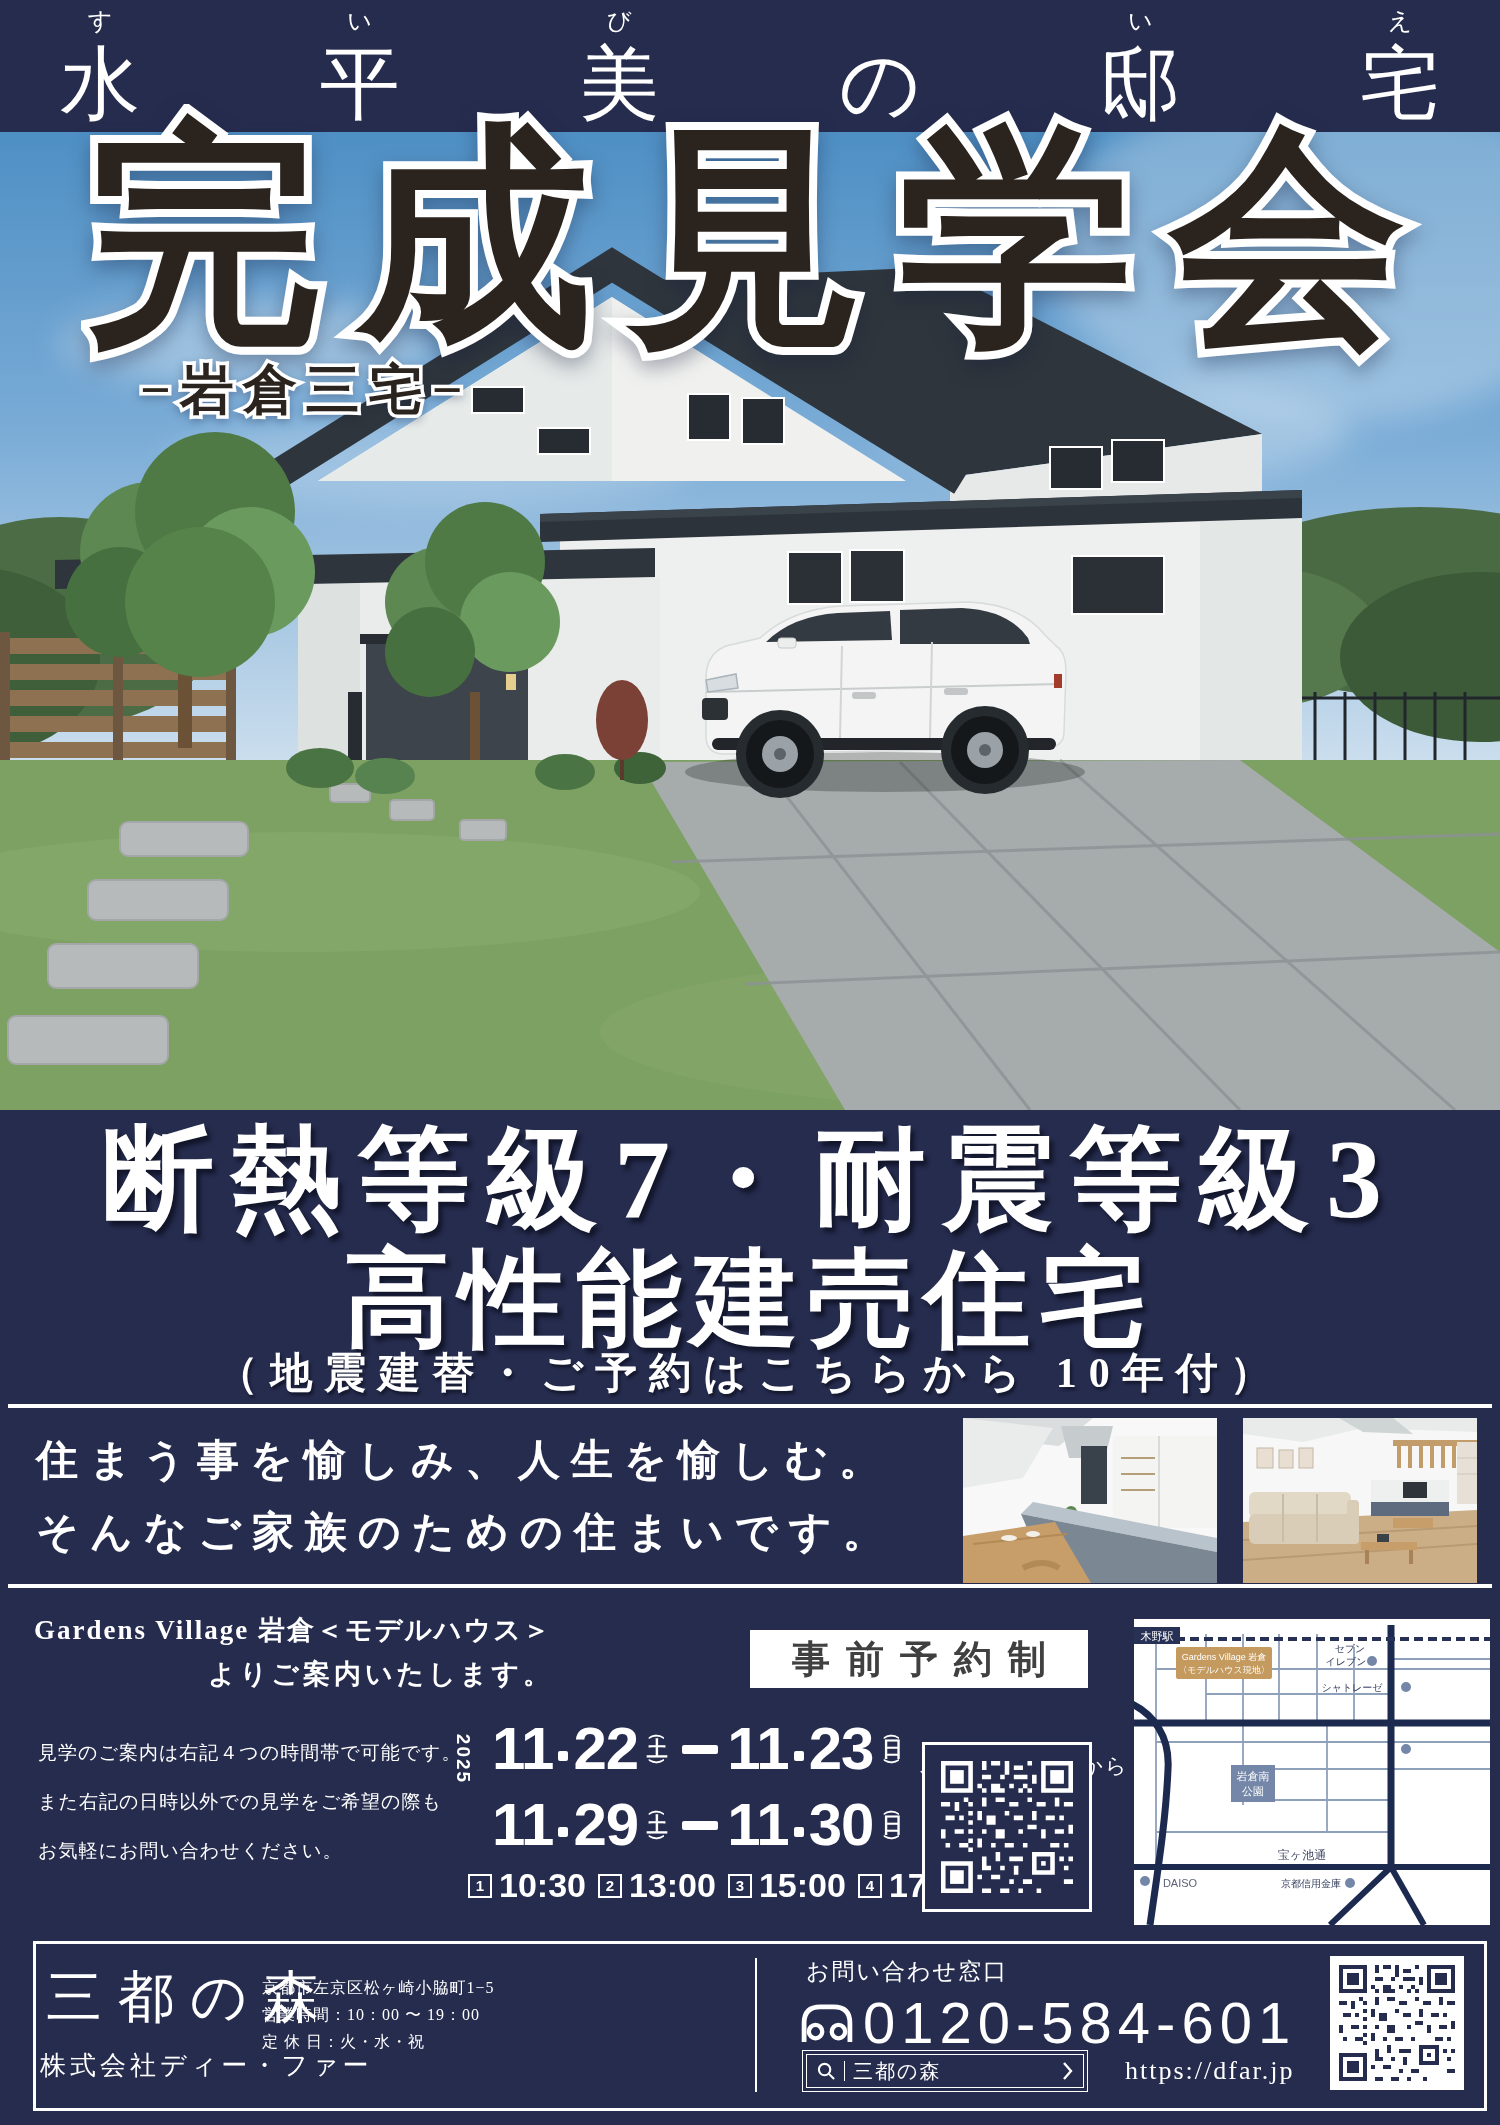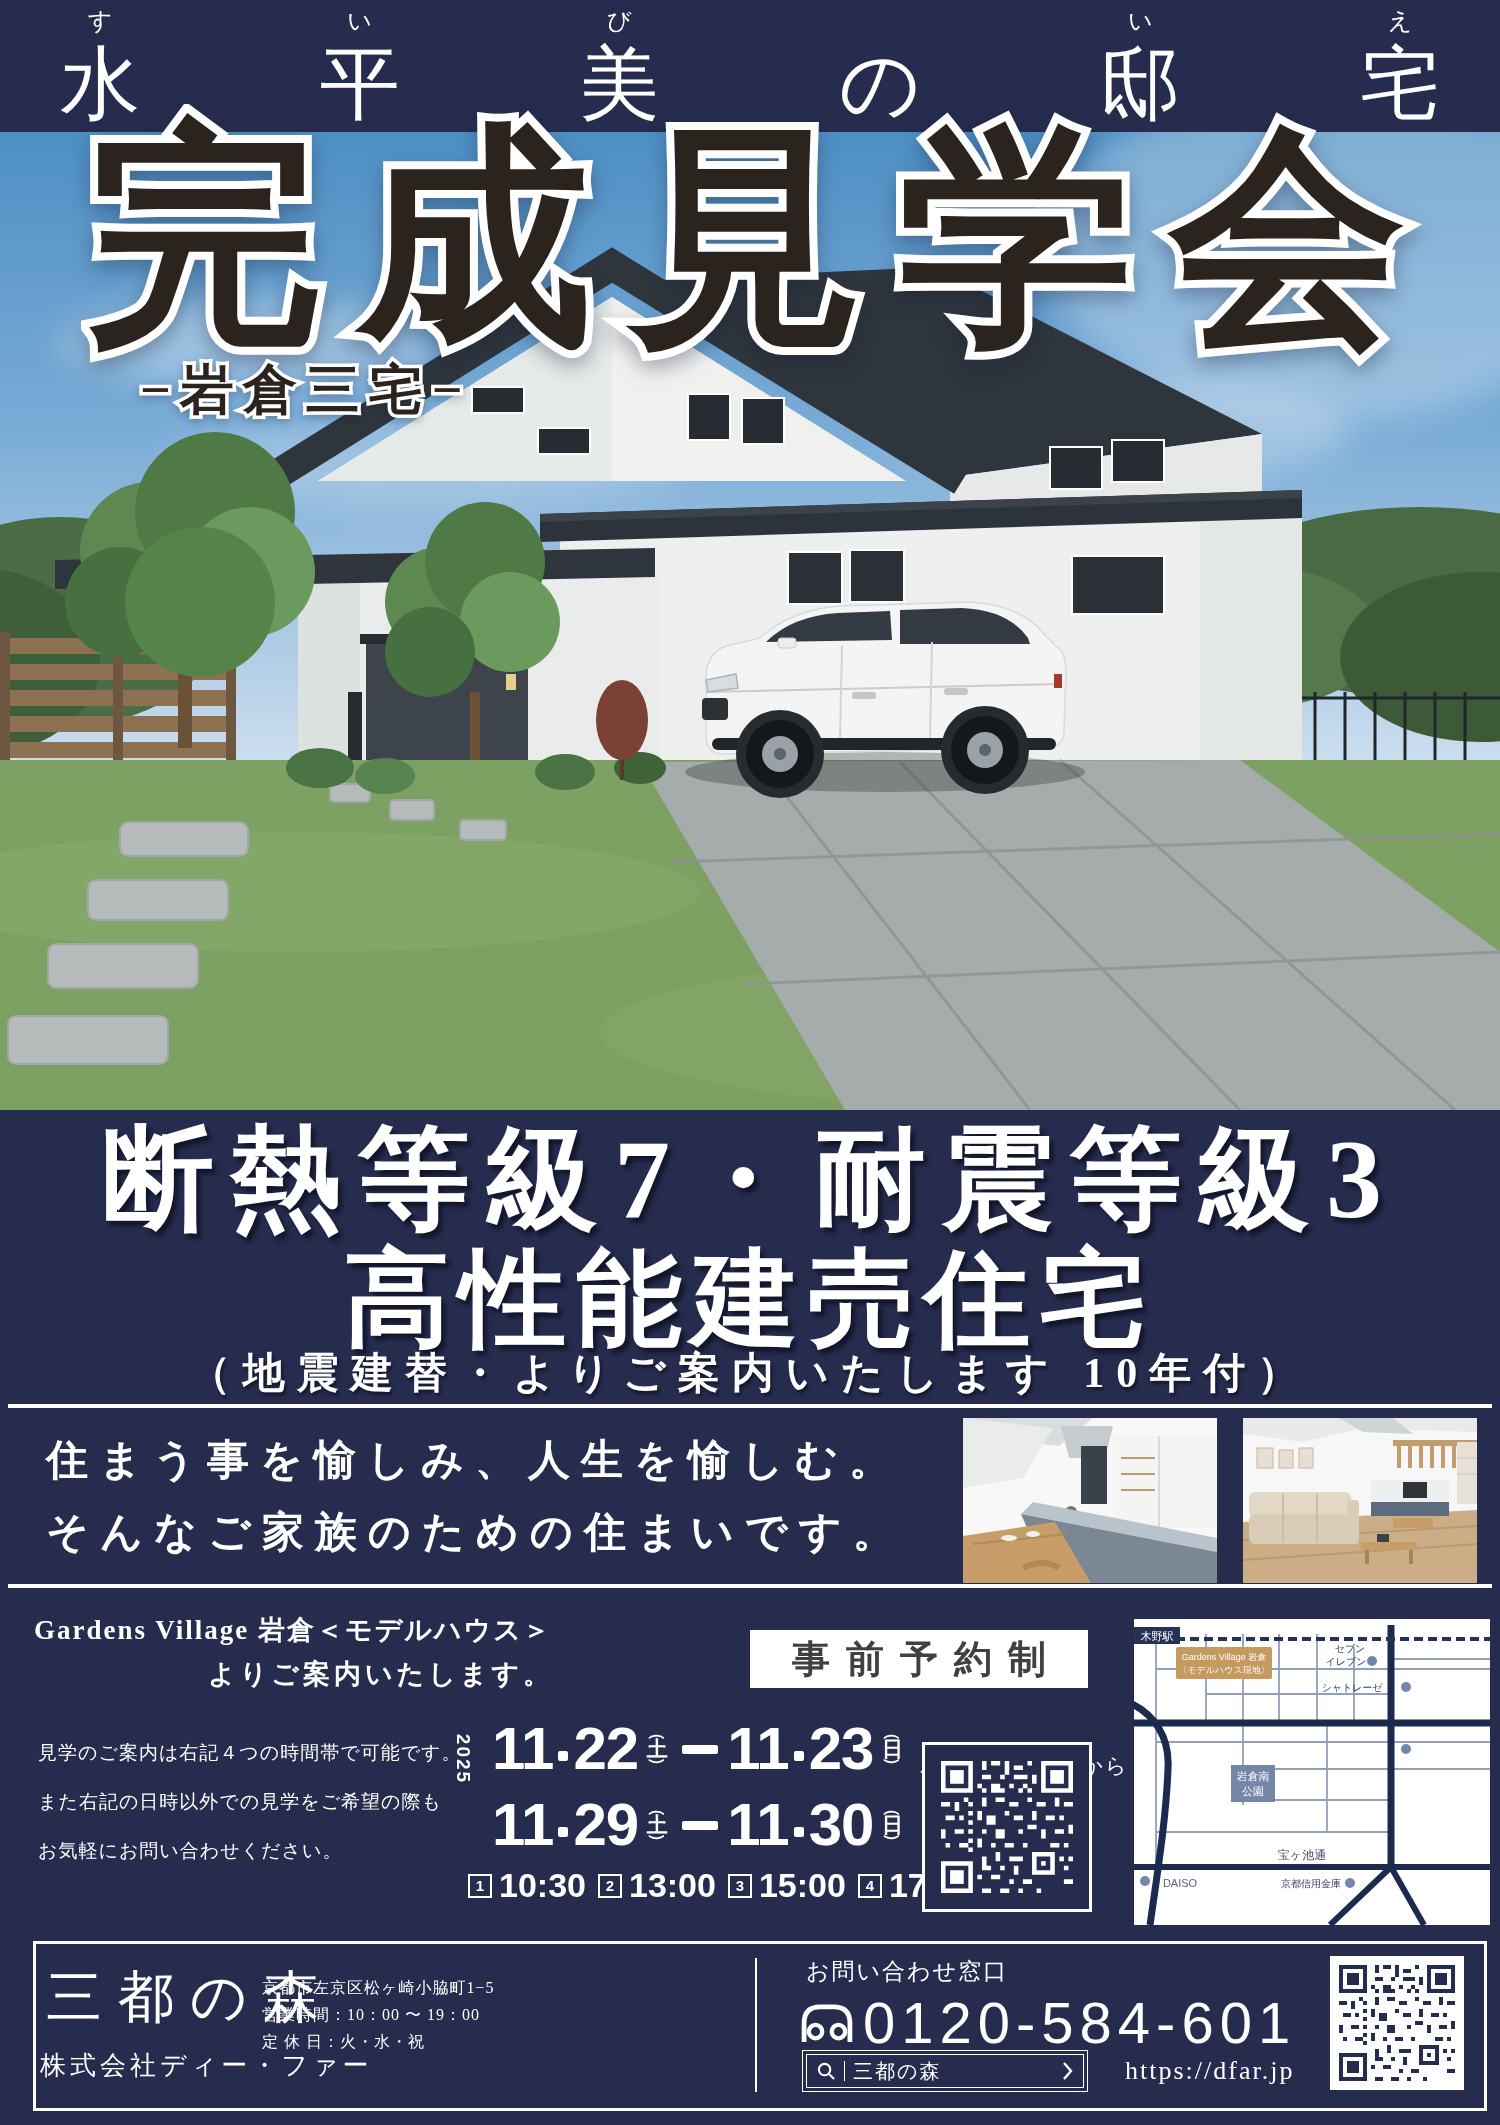--- a/index.html
+++ b/index.html
@@ -38,21 +38,21 @@
   .feat2{top:1242px;left:0;width:1500px;text-align:center;font-weight:bold;
          font-size:106px;line-height:116px;letter-spacing:10px;
          text-shadow:4px 5px 4px rgba(8,10,24,.65);}
   .feat3{top:1348px;left:0;width:1500px;text-align:center;font-weight:bold;
          font-size:42px;line-height:50px;letter-spacing:12px;
          text-shadow:2px 3px 3px rgba(8,10,24,.6);}
   .hr{position:absolute;left:8px;width:1484px;height:4px;background:#fff;}
   .hr1{top:1404px;} .hr2{top:1584px;}
 
   
-  .msg{left:46px;font-size:42px;line-height:52px;letter-spacing:11px;font-weight:bold;}
+  .msg{left:36px;font-size:42px;line-height:52px;letter-spacing:11px;font-weight:bold;}
   .msg1{top:1434px;} .msg2{top:1506px;text-align:center;}
   .photo{position:absolute;top:1418px;height:165px;overflow:hidden;background:#f5f6f6;}
   .photo svg{display:block;width:100%;height:100%;}
   .photo1{left:963px;width:254px;} .photo2{left:1243px;width:234px;}
 
   
   .venue1{top:1612px;left:34px;font-size:27px;letter-spacing:2px;font-weight:bold;}
   .venue2{top:1656px;left:208px;font-size:27px;letter-spacing:4px;font-weight:bold;}
   .badge{top:1630px;left:750px;width:338px;height:58px;background:#fff;color:#404040;
          display:flex;align-items:center;justify-content:center;
@@ -274,21 +274,21 @@
       <span class="ft">完成見学会</span>
     </div>
     <div class="hero-sub ol">
       <span class="bk">−岩倉三宅−</span>
       <span class="ft">−岩倉三宅−</span>
     </div>
   </div>
 
   <div class="abs feat1 nowrap">断熱等級7・耐震等級3</div>
   <div class="abs feat2 nowrap">高性能建売住宅</div>
-  <div class="abs feat3 nowrap">（地震建替・よりご案内いたします 10年付）</div>
+  <div class="abs feat3 nowrap">（地震建替・ご予約はこちらから 10年付）</div>
   <div class="hr hr1"></div>
 
   <div class="abs msg msg1 nowrap">住まう事を愉しみ、人生を愉しむ。</div>
   <div class="abs msg msg2 nowrap">そんなご家族のための住まいです。</div>
   <div class="photo photo1">
     <svg viewBox="0 0 254 165" preserveAspectRatio="none">
       <rect width="254" height="165" fill="#f7f8f7"></rect>
       <polygon points="0,0 130,0 96,28 0,18" fill="#d9dddd"></polygon>
       <polygon points="0,0 90,10 60,60 0,70" fill="#e9eceb"></polygon>
       <polygon points="98,8 150,8 142,40 106,40" fill="#c6cbcd"></polygon>

